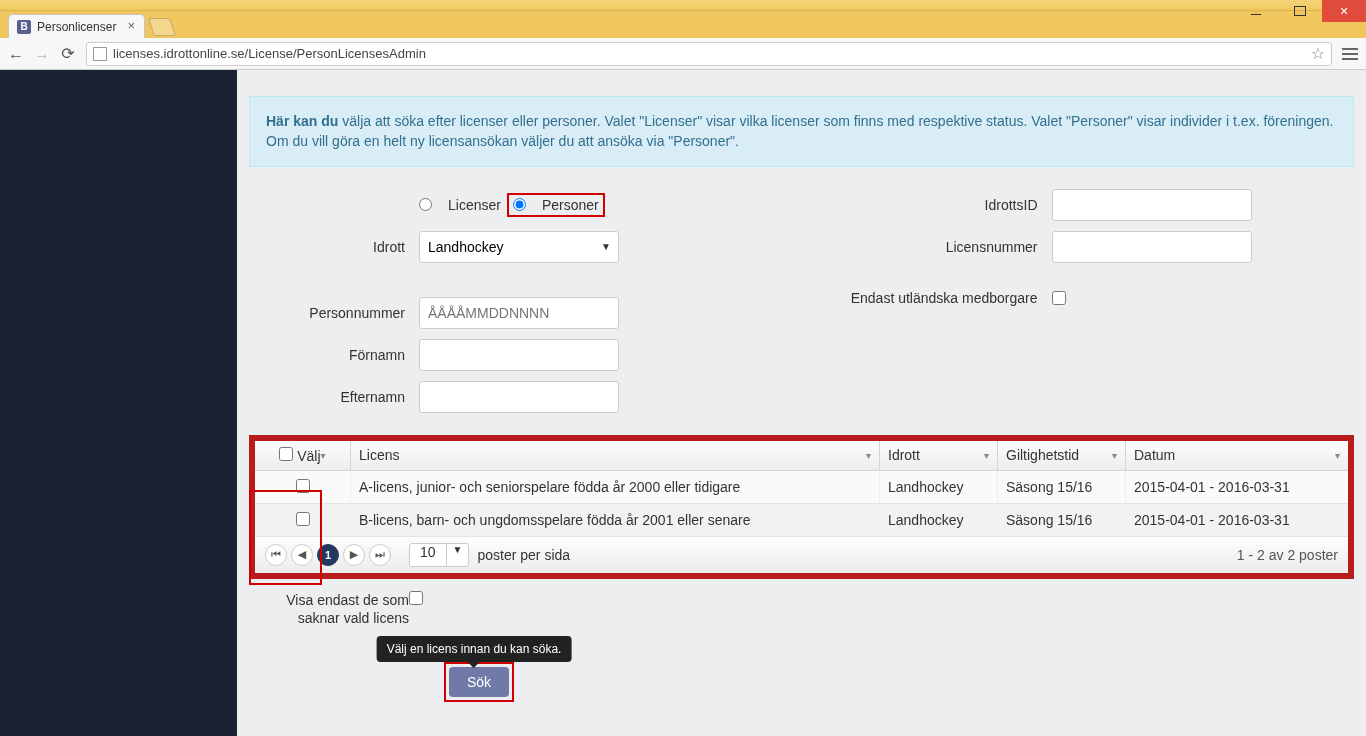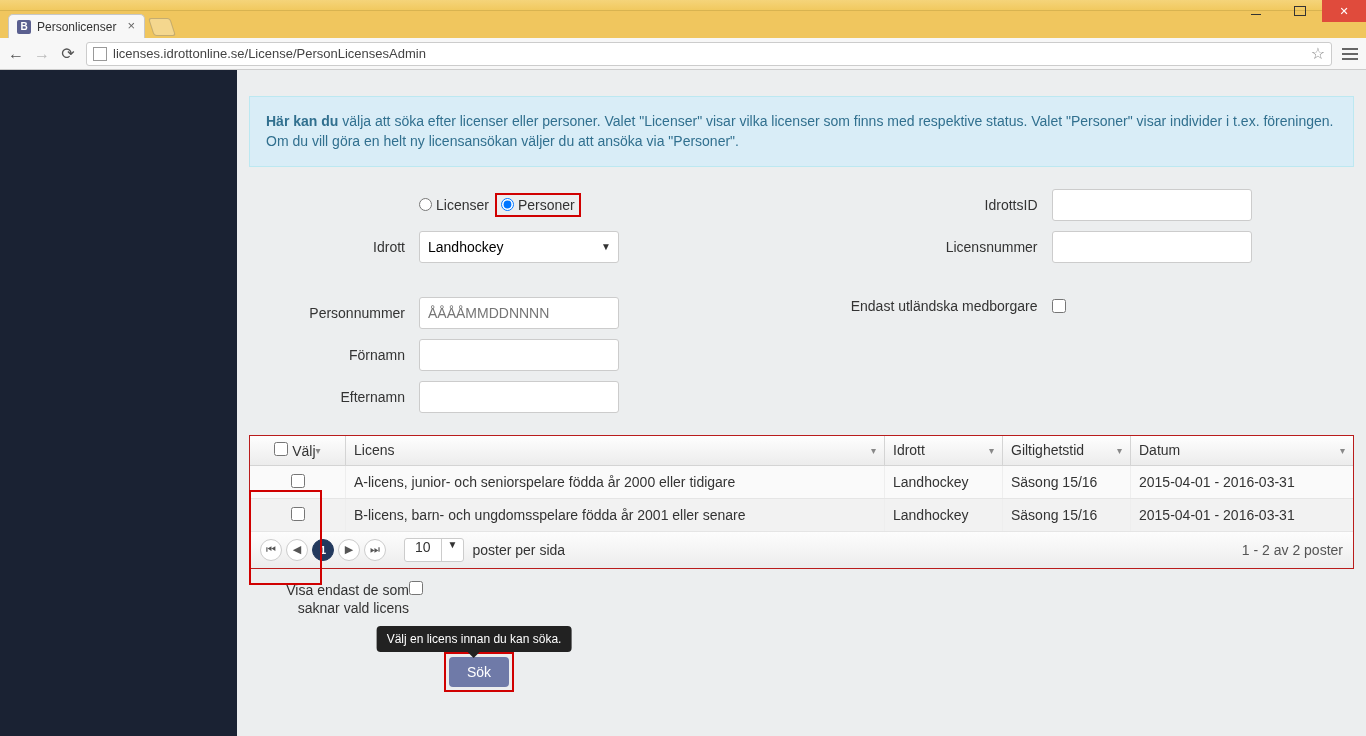--- a/index.html
+++ b/index.html
@@ -38,25 +38,25 @@
   .col { flex:1; }
   .row { display:flex; align-items:center; margin:6px 0; min-height:36px;}
   .col .label { width:170px; text-align:right; padding-right:14px; font-size:14px; color:#333;}
   .col.right .label { width:250px;}
   .col .ctrl { }
   .txt { width:200px; height:32px; border:1px solid #ccc; border-radius:3px; padding:4px 8px; font-size:14px; background:#fff;}
   select.txt { appearance:none; background:#fff; padding-right:24px;}
   .select-wrap{position:relative; display:inline-block;}
   .select-wrap::after{content:"▼"; font-size:10px; position:absolute; right:8px; top:10px; pointer-events:none; color:#333;}
   .radios { display:flex; align-items:center; gap:6px; font-size:14px; color:#333; }
-  .radios label { display:flex; align-items:center; gap:4px;}
+  .radios label { display:flex; align-items:center; gap:16px;}
   .hl { border:2px solid #d00000; padding:2px 4px;}
   input[type=checkbox]{ width:14px; height:14px;}
   
-  .grid { margin-top:14px; border:1px solid #b91c1c; background:#fff; font-size:14px; color:#333;}
+  .grid { margin-top:14px; border:6px solid #b91c1c; background:#fff; font-size:14px; color:#333;}
   .grid-head { display:flex; background:linear-gradient(#fefefe,#ececec); border-bottom:1px solid #d4d4d4;}
   .gh { padding:6px 8px; border-right:1px solid #d4d4d4; display:flex; align-items:center; justify-content:space-between;}
   .gh .sort { font-size:10px; color:#888; }
   .gr { display:flex; border-bottom:1px solid #e5e5e5; background:#fafafa;}
   .gr.alt { background:#f2f2f2;}
   .gc { padding:8px; border-right:1px solid #eee;}
   .c-sel{width:96px; display:flex; justify-content:center;}
   .c-lic{flex:1;}
   .c-idr{width:118px;}
   .c-gil{width:128px;}
@@ -164,21 +164,21 @@
       </div>
       <div class="col right">
         <div class="row">
           <div class="label">IdrottsID</div>
           <div class="ctrl"><input class="txt" style=""></div>
         </div>
         <div class="row">
           <div class="label">Licensnummer</div>
           <div class="ctrl"><input class="txt" style=""></div>
         </div>
-        <div class="row" style="align-items:center; margin-top:24px;">
+        <div class="row" style="align-items:flex-start; margin-top:24px;">
           <div class="label" style="line-height:1.35;">Endast utländska medborgare</div>
           <div class="ctrl" style="padding-top:2px;"><input type="checkbox" style=""></div>
         </div>
       </div>
     </div>
 
     
     <div class="grid">
       <div class="grid-head">
         <div class="gh c-sel">

